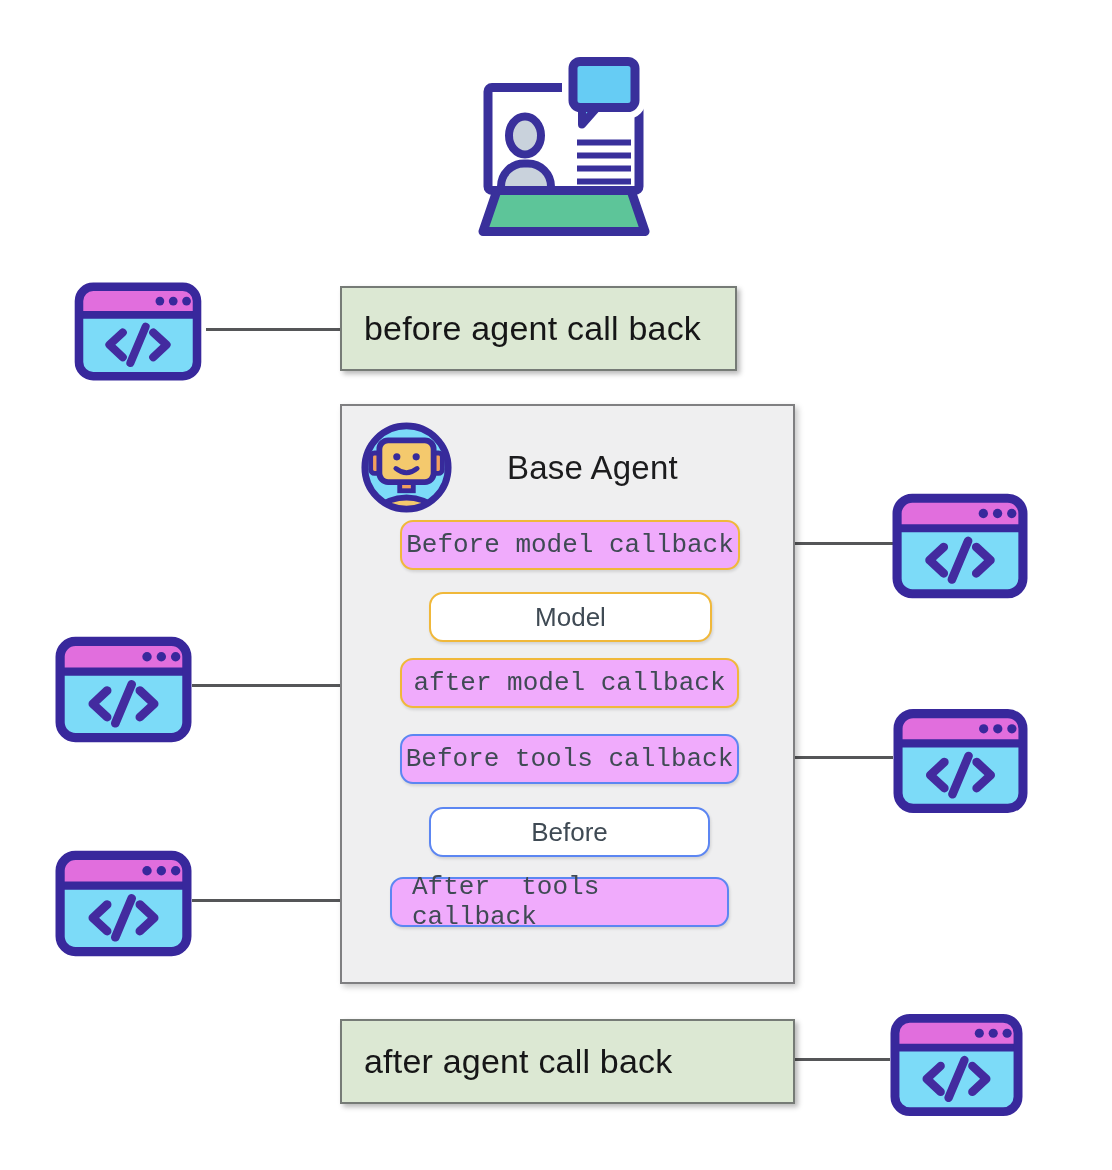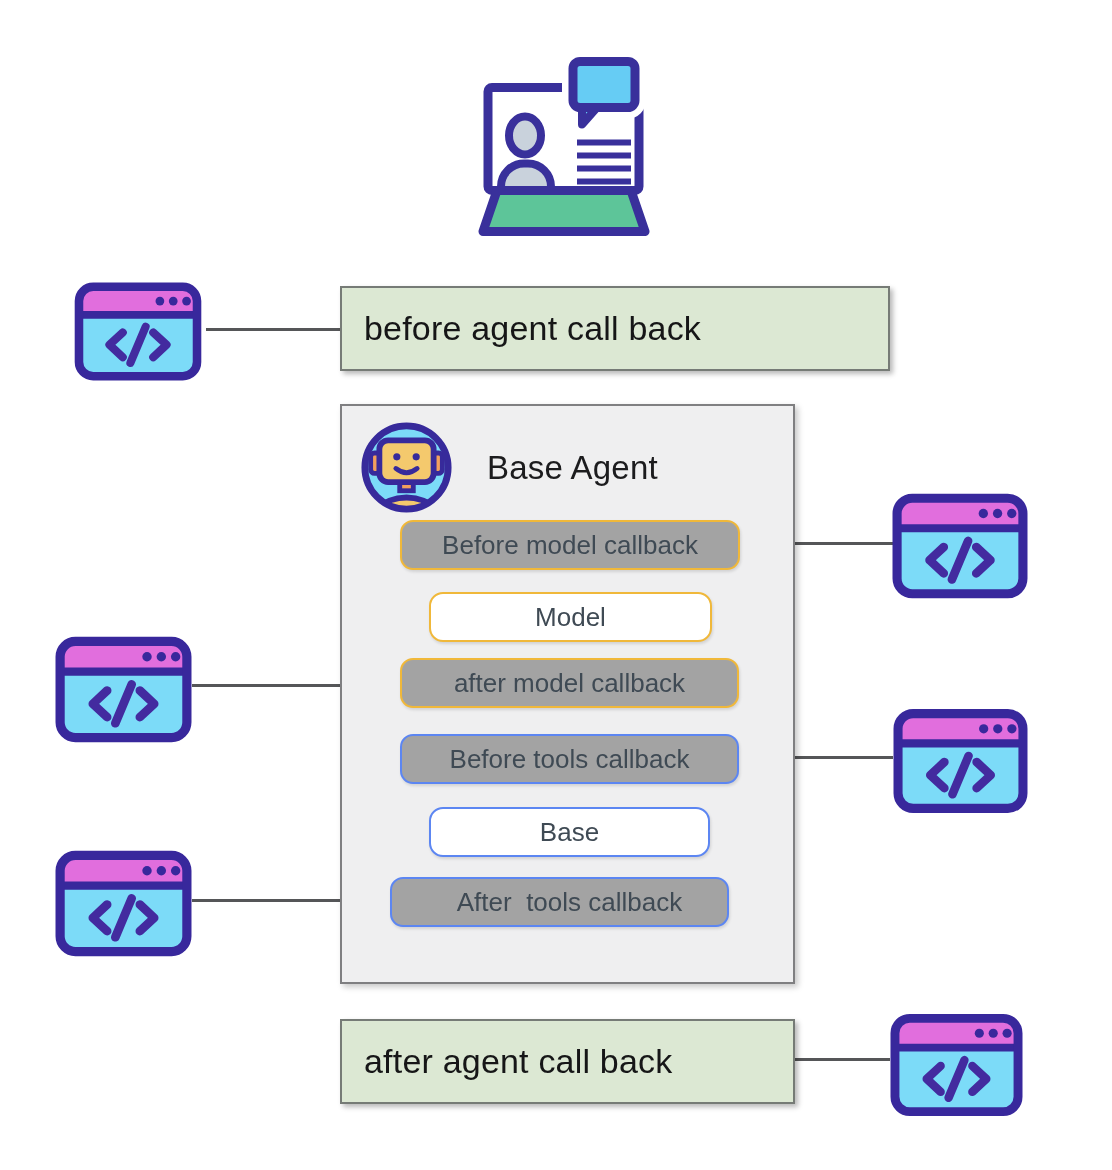--- a/index.html
+++ b/index.html
@@ -22,53 +22,53 @@
     position:absolute;
     background:#dce8d3;
     border:2px solid #767b76;
     box-shadow:3px 3px 5px rgba(0,0,0,0.28);
     display:flex;align-items:center;
     box-sizing:border-box;
     padding-left:22px;
     font-size:34px;color:#161617;
     letter-spacing:0.2px;
   }
-  #before-agent-box{left:340px;top:286px;width:550px;height:85px;}
+  #before-agent-box{left:340px;top:286px;width:397px;height:85px;}
   #after-agent-box{left:340px;top:1019px;width:455px;height:85px;}
 
   
   #base-agent-box{
     position:absolute;left:340px;top:404px;width:455px;height:580px;
     background:#efeff0;
     border:2px solid #7f7f81;
     box-shadow:3px 3px 6px rgba(0,0,0,0.22);
     box-sizing:border-box;
   }
   #agent-header{
     position:absolute;left:18px;top:15px;
-    display:flex;align-items:center;gap:34px;
+    display:flex;align-items:center;gap:54px;
   }
   #agent-title{
     font-size:33px;color:#1c1c1e;letter-spacing:0.2px;
   }
   .robot-svg{width:93px;height:93px;display:block;}
 
   
   .pill{
     position:absolute;
     box-sizing:border-box;
     display:flex;align-items:center;justify-content:center;
     font-size:26px;color:#3f4a54;
     border-radius:13px;
     white-space:pre-wrap;
     box-shadow:1px 2px 3px rgba(0,0,0,0.12);
   }
   .pill.yellow{border:2.5px solid #f0b83a;}
   .pill.blue{border:2.5px solid #5c86f2;}
-  .pill.green-fill{background:#a3a3a3;}
+  .pill.green-fill{background:#f0abfc;font-family:Liberation Mono, monospace;}
   .pill.white-fill{background:#ffffff;border-radius:14px;}
   #pill-before-model{left:58px;top:114px;width:340px;height:50px;}
   #pill-model{left:87px;top:186px;width:283px;height:50px;}
   #pill-after-model{left:58px;top:252px;width:339px;height:50px;}
   #pill-before-tools{left:58px;top:328px;width:339px;height:50px;}
   #pill-tools{left:87px;top:401px;width:281px;height:50px;}
   #pill-after-tools{left:48px;top:471px;width:339px;height:50px;padding-left:20px;}
 
   
   .code-icon{position:absolute;}
@@ -160,21 +160,21 @@
     <div class="pill yellow white-fill" id="pill-model">
       <span>Model</span>
     </div>
     <div class="pill yellow green-fill" id="pill-after-model">
       <span>after model callback</span>
     </div>
     <div class="pill blue green-fill" id="pill-before-tools">
       <span>Before tools callback</span>
     </div>
     <div class="pill blue white-fill" id="pill-tools">
-      <span>Base</span>
+      <span>Before</span>
     </div>
     <div class="pill blue green-fill" id="pill-after-tools">
       <span>After  tools callback</span>
     </div>
   </div>
 
   <div class="outer-box" id="after-agent-box">
     <span>after agent call back</span>
   </div>
 

